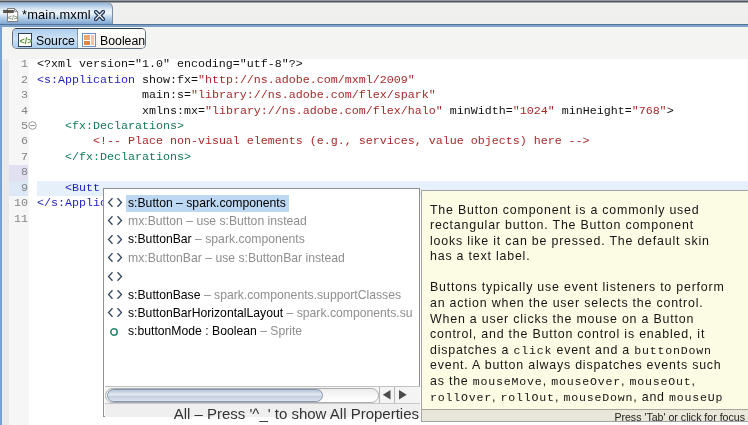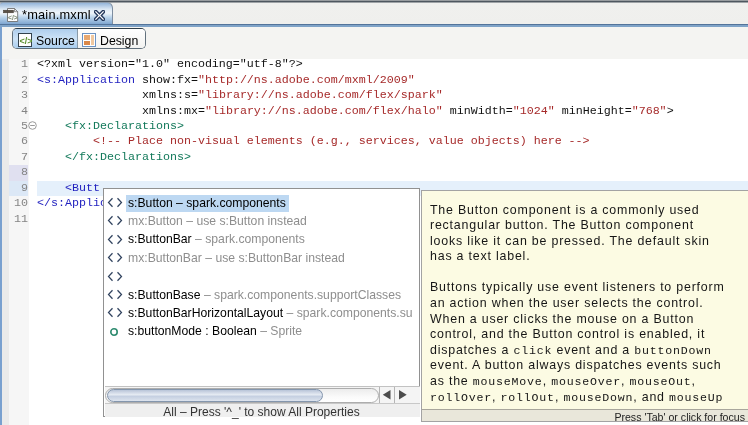--- a/index.html
+++ b/index.html
@@ -42,21 +42,21 @@
   .prow .lbl{position:absolute;left:24px;top:2px;white-space:nowrap;}
   .gry{color:#8e8e8e;}
   .sel{background:#bdd8f2;}
   #sbrow{left:1px;top:197px;width:315px;height:17px;background:#f4f4f4;border-top:1px solid #c2c2c2;box-sizing:border-box;}
   #pgroove{position:absolute;left:0px;top:1px;width:274px;height:15px;border:1px solid #adadad;border-radius:8px;
            background:linear-gradient(180deg,#ececec 0%,#fafafa 60%,#ffffff 100%);box-sizing:border-box;}
   #pthumb{position:absolute;left:2px;top:2px;width:216px;height:13px;border-radius:7px;border:1px solid #8496ad;
           background:linear-gradient(180deg,#b8c4d8 0%,#e8edf4 45%,#c3cee0 55%,#dde4ee 100%);box-sizing:border-box;}
   #parrows{position:absolute;left:274px;top:0px;width:31px;height:16px;border-left:1px solid #b5b5b5;}
   #pstatus{left:1px;top:214px;width:315px;height:14px;background:#efefef;border-top:1px solid #c8c8c8;box-sizing:border-box;
-           font-size:12px;color:#333;text-align:center;}
+           font-size:15px;color:#333;text-align:right;}
   #pstatus span{position:relative;top:1px;right:1px;}
   
   #docpanel{left:421px;top:190px;width:390px;height:232px;background:#fcfbe3;border:1px solid #a3a3a3;border-right:none;box-sizing:border-box;z-index:20;overflow:hidden;}
   #doctxt{position:absolute;left:8px;top:11.5px;width:319px;font-size:12.4px;letter-spacing:0.8px;line-height:15.6px;color:#161616;white-space:nowrap;}
   #doctxt .mono{font-family:"Liberation Mono",monospace;font-size:11.6px;}
   #docfooter{position:absolute;left:0;top:218px;width:327px;height:14px;background:#e9e7da;border-top:1px solid #a8a69c;box-sizing:border-box;
              font-size:10.6px;color:#222;text-align:right;}
   #docfooter span{position:relative;top:1px;right:4px;}
 </style>
 </head>
@@ -87,34 +87,34 @@
         </svg>
         <div class="segtxt abs" style="left:23px;">Source</div>
       </div>
       <div id="seg-des" class="abs">
         <svg class="abs" style="left:4px;top:4px" width="14" height="14" viewBox="0 0 14 14">
           <rect x="0.5" y="0.5" width="13" height="13" fill="#fff" stroke="#6b93c4"></rect>
           <rect x="2" y="2" width="6" height="5" fill="#e8a870"></rect>
           <rect x="9" y="2" width="3" height="10" fill="#f0c8a0"></rect>
           <rect x="2" y="8" width="6" height="4" fill="#d9884a"></rect>
         </svg>
-        <div class="segtxt abs" style="left:22px;">Design</div>
+        <div class="segtxt abs" style="left:22px;">Boolean</div>
       </div>
     </div>
   </div>
 
   <div id="editor" class="abs"></div>
   <div id="ruler" class="abs"></div>
   <div id="numcol" class="abs"></div>
   <div id="leftedge" class="abs"></div>
   <div id="curline" class="abs"></div>
   <div id="lines" class="abs" style="left:0;top:57.2px;width:748px;">
       <div class="code" style="top: 0px;"><span>&lt;?xml version="1.0" encoding="utf-8"?&gt;</span></div>
       <div class="code" style="top: 15.45px;"><span class="tg">&lt;s:Application</span> <span>show:fx=</span><span class="st">"http://ns.adobe.com/mxml/2009"</span></div>
-      <div class="code" style="top: 30.9px;">               <span>xmlns:s=</span><span class="st">"library://ns.adobe.com/flex/spark"</span></div>
+      <div class="code" style="top: 30.9px;">               <span>main:s=</span><span class="st">"library://ns.adobe.com/flex/spark"</span></div>
       <div class="code" style="top: 46.35px;">               <span>xmlns:mx=</span><span class="st">"library://ns.adobe.com/flex/halo"</span> <span>minWidth=</span><span class="st">"1024"</span> <span>minHeight=</span><span class="st">"768"</span><span>&gt;</span></div>
       <div class="code" style="top: 61.8px;">    <span class="fx">&lt;fx:Declarations&gt;</span></div>
       <div class="code" style="top: 77.25px;">        <span class="cm">&lt;!-- Place non-visual elements (e.g., services, value objects) here --&gt;</span></div>
       <div class="code" style="top: 92.7px;">    <span class="fx">&lt;/fx:Declarations&gt;</span></div>
       <div class="code" style="top: 108.15px;"></div>
       <div class="code" style="top: 123.6px;">    <span class="tg">&lt;Butt</span></div>
       <div class="code" style="top: 139.05px;"><span class="tg">&lt;/s:Application&gt;</span></div>
       <div class="code" style="top: 154.5px;"></div>
     </div>
 

